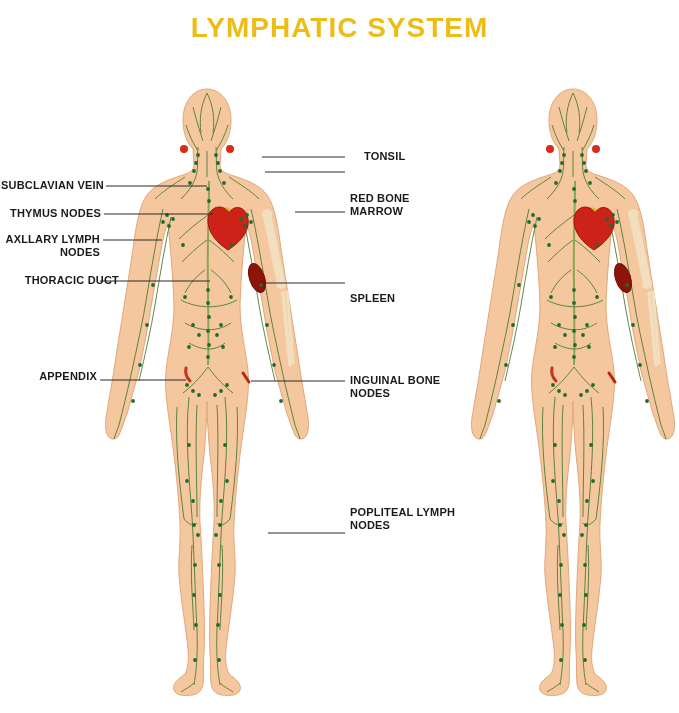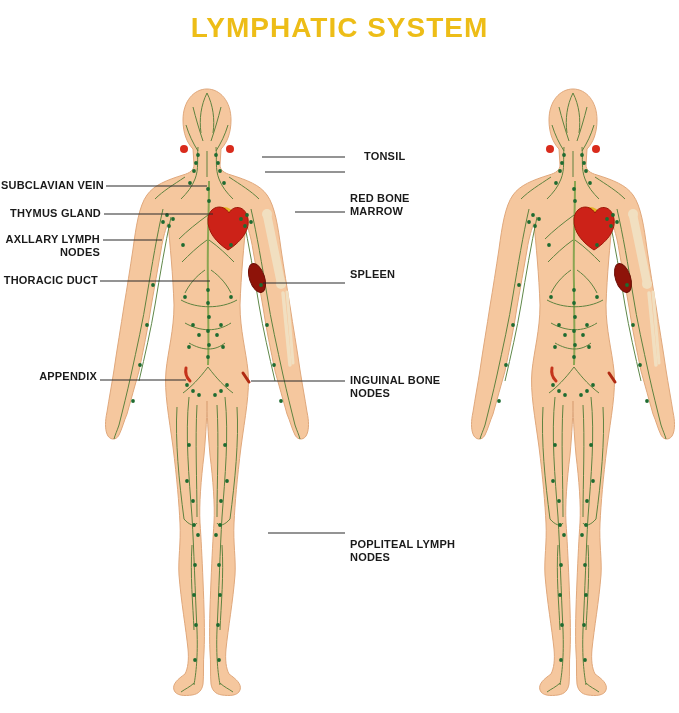--- a/index.html
+++ b/index.html
@@ -216,23 +216,23 @@
       <line x1="100" y1="380" x2="186" y2="380"></line>
       <line x1="251" y1="381" x2="345" y2="381"></line>
       <line x1="268" y1="533" x2="345" y2="533"></line>
     </g>
   </svg>
 
   <h1 class="title">LYMPHATIC SYSTEM</h1>
 
   <div class="label rcol" style="left:364px;top:150px;">TONSIL</div>
   <div class="label rcol" style="left:350px;top:192px;width:70px;">RED BONE MARROW</div>
-  <div class="label rcol" style="left:350px;top:268px;">SPLEEN</div>
+  <div class="label rcol" style="left:350px;top:292px;">SPLEEN</div>
   <div class="label rcol" style="left:350px;top:374px;width:100px;">INGUINAL BONE NODES</div>
-  <div class="label rcol" style="left:350px;top:538px;width:110px;">POPLITEAL LYMPH NODES</div>
+  <div class="label rcol" style="left:350px;top:506px;width:110px;">POPLITEAL LYMPH NODES</div>
 
   <div class="label lcol" style="right:575px;top:179px;">SUBCLAVIAN VEIN</div>
-  <div class="label lcol" style="right:578px;top:207px;">THYMUS GLAND</div>
+  <div class="label lcol" style="right:578px;top:207px;">THYMUS NODES</div>
   <div class="label lcol wrap" style="left:4px;width:96px;top:233px;">AXLLARY LYMPH NODES</div>
-  <div class="label lcol" style="right:581px;top:274px;">THORACIC DUCT</div>
+  <div class="label lcol" style="right:560px;top:274px;">THORACIC DUCT</div>
   <div class="label lcol" style="right:582px;top:370px;">APPENDIX</div>
 
 </div>
 
 </body></html>

